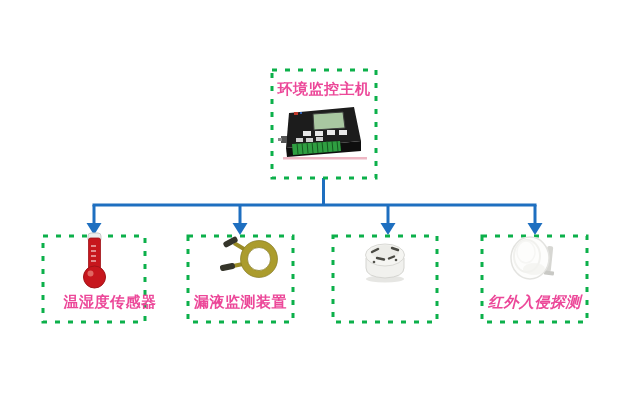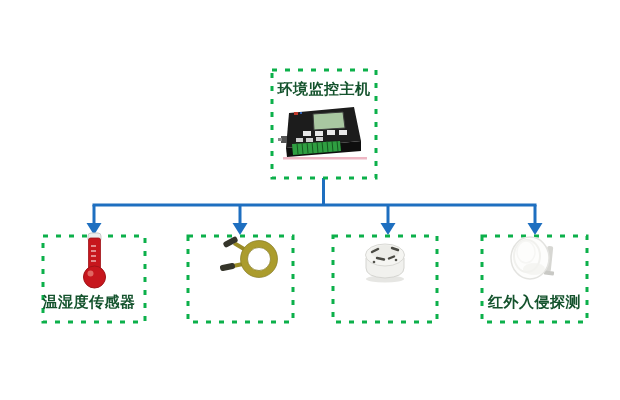--- a/index.html
+++ b/index.html
@@ -20,21 +20,21 @@
     left: 0;
     top: 0;
     width: 620px;
     height: 400px;
   }
   .node-label {
     position: absolute;
     text-align: center;
     font-size: 15px;
     font-weight: bold;
-    color: #14532d;
+    color: #ec4899;
     letter-spacing: 0.5px;
     line-height: 20px;
     white-space: nowrap;
   }
 </style>
 </head>
 <body>
 
 <div class="canvas">
 
@@ -142,19 +142,20 @@
       <rect x="544" y="271" width="10" height="4" rx="1" fill="#c9c9c5" transform="rotate(6 549 273)"></rect>
       <ellipse cx="530" cy="258" rx="19" ry="21" fill="#fdfdfc" stroke="#e3e3e0" stroke-width="1.5"></ellipse>
       <ellipse cx="527" cy="256" rx="13" ry="16" stroke="#f1f1ee" stroke-width="2" fill="none"></ellipse>
       <ellipse cx="526" cy="252" rx="9" ry="11" stroke="#f6f6f4" stroke-width="1.5" fill="none"></ellipse>
       <ellipse cx="534" cy="269" rx="11" ry="6" fill="#f2f2ef" opacity="0.8"></ellipse>
     </g>
   </svg>
 
   <div class="node-label" style="left:272px; top:79px; width:104px;">环境监控主机</div>
 
-  <div class="node-label" style="left:38px; top:292px; width:102px;">温湿度传感器</div>
+  <div class="node-label" style="left:59px; top:292px; width:102px;">温湿度传感器</div>
+
+  <div class="node-label" style="left:188px; top:292px; width:105px;">漏液监测装置</div>
 
 
-
-  <div class="node-label" style="left:482px; top:292px; width:105px;">红外入侵探测</div>
+  <div class="node-label" style="left:482px; top:292px; width:105px;font-style:italic;">红外入侵探测</div>
 
 </div>
 
 </body></html>

